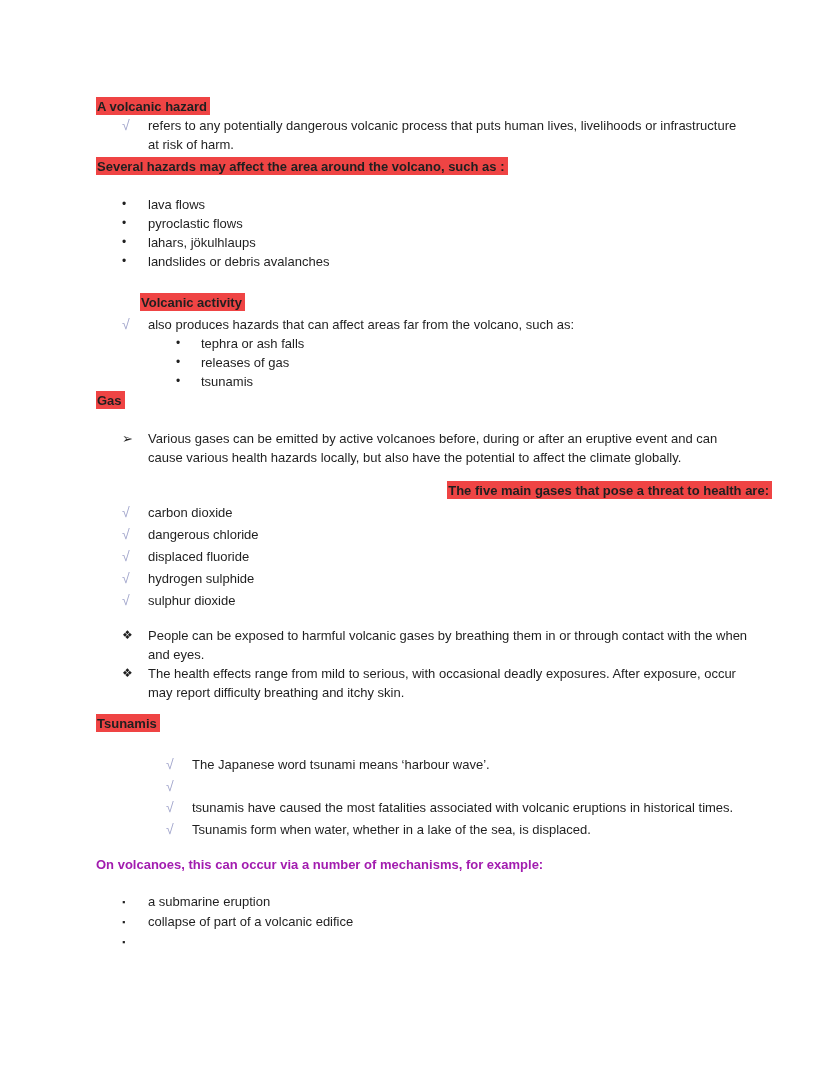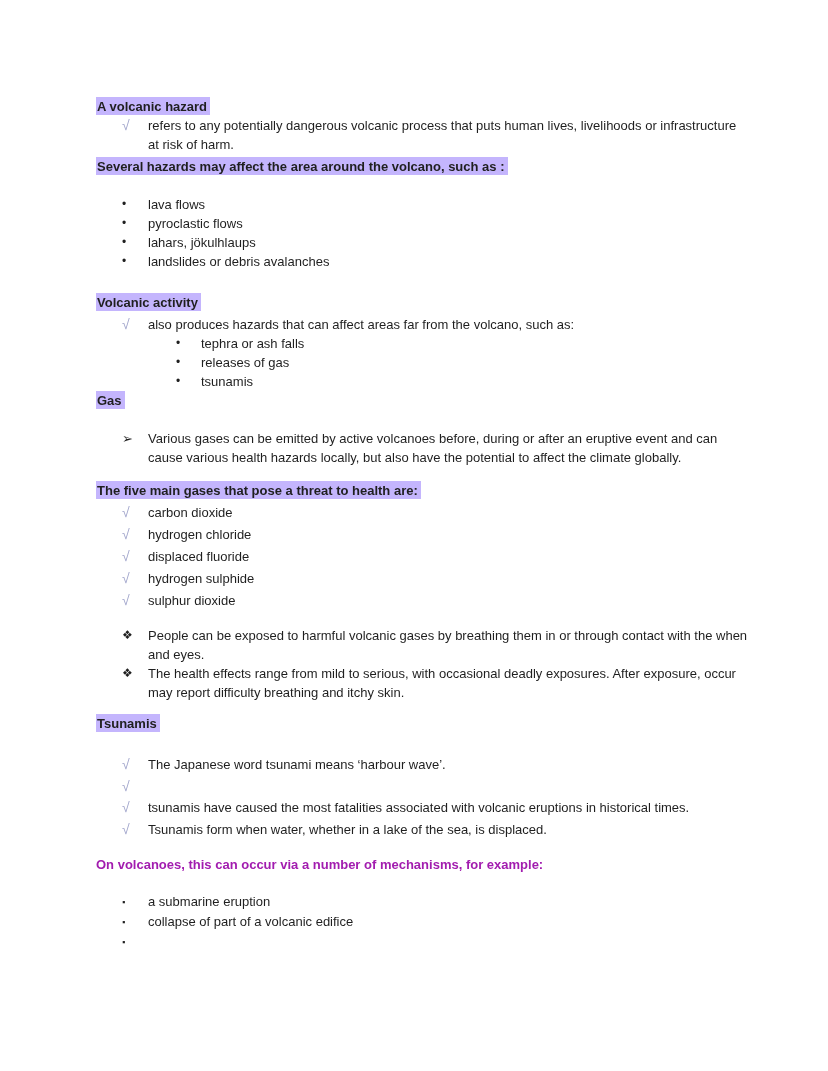--- a/index.html
+++ b/index.html
@@ -6,46 +6,46 @@
   html, body { background: #ffffff; }
   body {
     width: 828px; height: 1071px;
     font-family: "Liberation Sans", sans-serif;
     color: #1f1f1f;
     overflow: hidden;
   }
   .page { padding: 97px 56px 0 96px; font-size: 13px; line-height: 19px; }
 
   .hl {
-    background: #c4b5fd;
+    background: #ef4444;
     font-weight: bold;
     padding: 2px 3px 1px 1px;
     display: inline;
   }
   .red-heading { color: #a21caf; font-weight: bold; }
 
   .li { display: flex; align-items: flex-start; }
   .li .bullet { flex: 0 0 26px; margin-left: 26px; }
   .li .li-text { max-width: 600px; }
 
   .bullet.check-glyph { color: #a2a6cc; font-size: 14px; }
   .bullet.disc-glyph { font-size: 12px; }
   .bullet.arrow-glyph { font-size: 13px; }
   .bullet.diamond-glyph { font-size: 12px; }
   .bullet.square-glyph { font-size: 9px; line-height: 19px; padding-top: 1px; }
 
   .sub .bullet { margin-left: 80px; flex: 0 0 25px; }
 
   .mt3  { margin-top: 3px; }
   .mt12 { margin-top: 12px; }
-  .mt14 { margin-top: 14px; }
+  .mt14 { margin-top: 14px; text-align: right; }
   .mt16 { margin-top: 16px; }
   .mt18 { margin-top: 18px; }
   .mt19 { margin-top: 19px; }
-  .mt22 { margin-top: 22px; }
+  .mt22 { margin-top: 22px; margin-left: 44px; }
   .gas-item { margin-bottom: 3px; }
   .tsu-item { margin-bottom: 2.5px; }
 </style>
 </head>
 <body>
 
 <div class="page">
 
   <div class="section">
     <div>
@@ -119,21 +119,21 @@
     <div class="mt14">
       <span class="hl">The five main gases that pose a threat to health are:</span>
     </div>
     <div class="mt3">
       <div class="li gas-item">
         <span class="bullet check-glyph">√</span>
         <div class="li-text">carbon dioxide</div>
       </div>
       <div class="li gas-item">
         <span class="bullet check-glyph">√</span>
-        <div class="li-text">hydrogen chloride</div>
+        <div class="li-text">dangerous chloride</div>
       </div>
       <div class="li gas-item">
         <span class="bullet check-glyph">√</span>
         <div class="li-text">displaced fluoride</div>
       </div>
       <div class="li gas-item">
         <span class="bullet check-glyph">√</span>
         <div class="li-text">hydrogen sulphide</div>
       </div>
       <div class="li gas-item">

